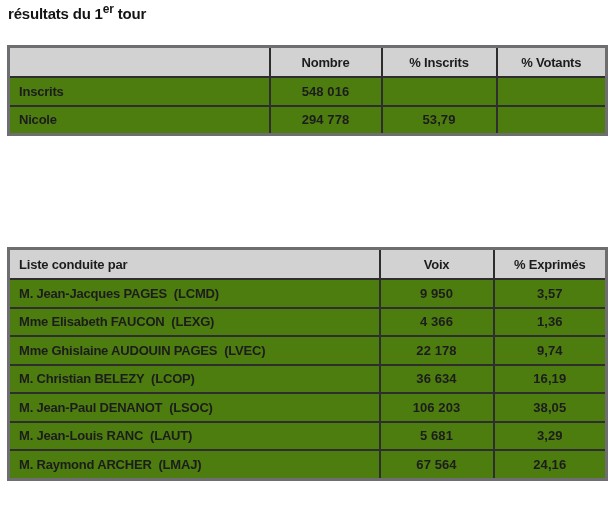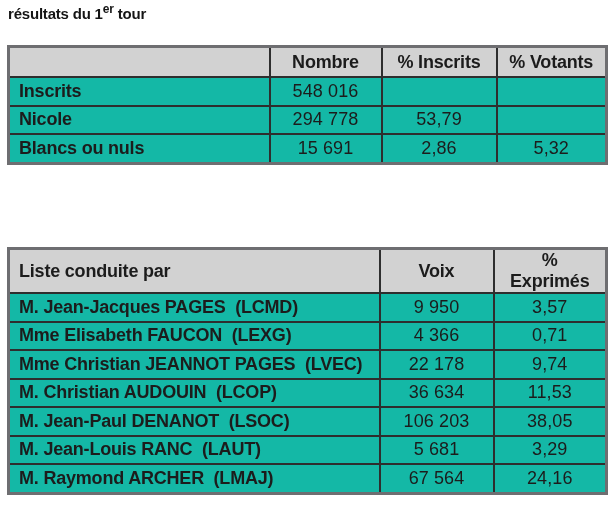--- a/index.html
+++ b/index.html
@@ -33,48 +33,48 @@
     vertical-align: super;
     line-height: 0;
   }
   table.tbl {
     position: absolute;
     left: 7px;
     border-collapse: collapse;
     table-layout: fixed;
     width: 598px;
     border: 3px solid #6e6e71;
-    font-size: 18px;
+    font-size: 13px;
   }
   #summary-table { top: 45px; }
   #results-table { top: 247px; padding-left: 36px; }
   .tbl th, .tbl td {
     border: 2px solid #2e2e2e;
     padding: 0 8px;
     overflow: hidden;
   }
   .tbl thead th {
     background: #d2d2d2;
     font-weight: 700;
     text-align: center;
     height: 28px;
     letter-spacing: -0.2px;
   }
   .tbl thead th.left { text-align: left; padding-left: 9px; }
-  .tbl tbody td { height: 26.5px; background: #14b8a6; }
+  .tbl tbody td { height: 26.5px; background: #4d7c0f; }
   td.label-cell {
     font-weight: 700;
     text-align: left;
     padding-left: 9px;
     letter-spacing: -0.2px;
     white-space: pre;
   }
   td.num-cell {
     text-align: center;
-    font-weight: 400;
+    font-weight: 700;
     letter-spacing: 0.1px;
   }
 </style>
 </head>
 <body>
 
 <div class="page">
 
   <div class="doc-title"><span>résultats du 1</span><sup>er</sup><span> tour</span></div>
 
@@ -99,26 +99,20 @@
         <td class="num-cell">548 016</td>
         <td class="num-cell"></td>
         <td class="num-cell"></td>
       </tr>
       <tr>
         <td class="label-cell">Nicole</td>
         <td class="num-cell">294 778</td>
         <td class="num-cell">53,79</td>
         <td class="num-cell"></td>
       </tr>
-      <tr>
-        <td class="label-cell">Blancs ou nuls</td>
-        <td class="num-cell">15 691</td>
-        <td class="num-cell">2,86</td>
-        <td class="num-cell">5,32</td>
-      </tr>
     </tbody>
   </table>
 
   <table class="tbl" id="results-table">
     <colgroup>
       <col style="width:371px">
         <col style="width:114px">
         <col style="width:113px">
     </colgroup>
     <thead>
@@ -130,31 +124,31 @@
     </thead>
     <tbody>
       <tr>
         <td class="label-cell">M. Jean-Jacques PAGES  (LCMD)</td>
         <td class="num-cell">9 950</td>
         <td class="num-cell">3,57</td>
       </tr>
       <tr>
         <td class="label-cell">Mme Elisabeth FAUCON  (LEXG)</td>
         <td class="num-cell">4 366</td>
-        <td class="num-cell">0,71</td>
+        <td class="num-cell">1,36</td>
       </tr>
       <tr>
-        <td class="label-cell">Mme Christian JEANNOT PAGES  (LVEC)</td>
+        <td class="label-cell">Mme Ghislaine AUDOUIN PAGES  (LVEC)</td>
         <td class="num-cell">22 178</td>
         <td class="num-cell">9,74</td>
       </tr>
       <tr>
-        <td class="label-cell">M. Christian AUDOUIN  (LCOP)</td>
+        <td class="label-cell">M. Christian BELEZY  (LCOP)</td>
         <td class="num-cell">36 634</td>
-        <td class="num-cell">11,53</td>
+        <td class="num-cell">16,19</td>
       </tr>
       <tr>
         <td class="label-cell">M. Jean-Paul DENANOT  (LSOC)</td>
         <td class="num-cell">106 203</td>
         <td class="num-cell">38,05</td>
       </tr>
       <tr>
         <td class="label-cell">M. Jean-Louis RANC  (LAUT)</td>
         <td class="num-cell">5 681</td>
         <td class="num-cell">3,29</td>

